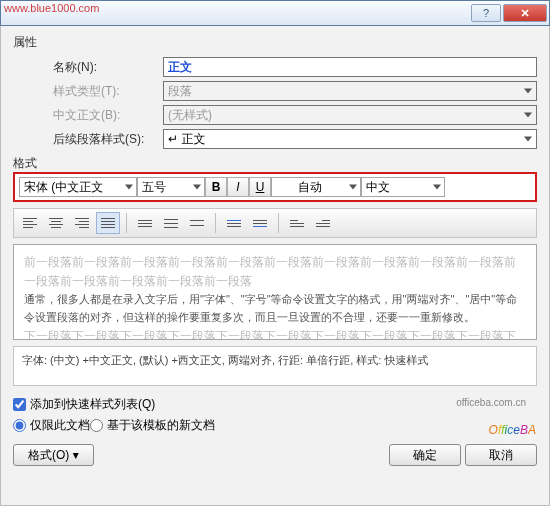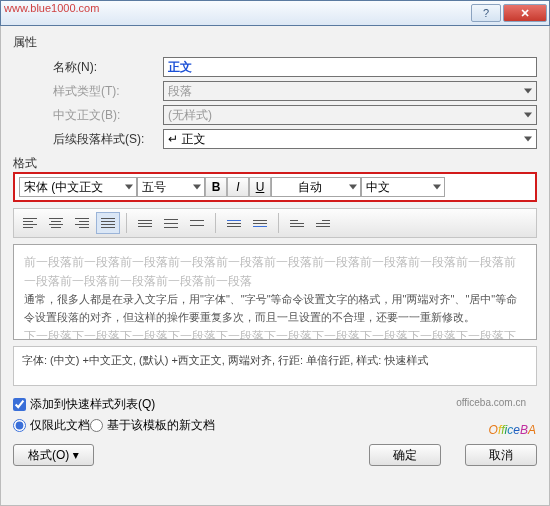--- a/index.html
+++ b/index.html
@@ -214,21 +214,21 @@
         <input type="radio" name="scope" checked="" style="">
         <span>仅限此文档</span>
       </label>
       <label class="radio">
         <input type="radio" name="scope" style="">
         <span>基于该模板的新文档</span>
       </label>
     </div>
     <div class="btn-row">
       <div class="push-btn">格式(O) ▾</div>
-      <div style="display:flex;gap:24px">
+      <div style="display:flex;gap:4px">
         <div class="push-btn" style="min-width:72px;justify-content:center">确定</div>
         <div class="push-btn" style="min-width:72px;justify-content:center">取消</div>
       </div>
     </div>
   </div>
 
 </div>
 
 <div class="logo-sub">officeba.com.cn</div>
 <div class="logo"><span class="o1">O</span><span class="f1">f</span><span class="f2">f</span><span class="i1">i</span><span class="c1">c</span><span class="e1">e</span><span class="b1">B</span><span class="a1">A</span></div>

